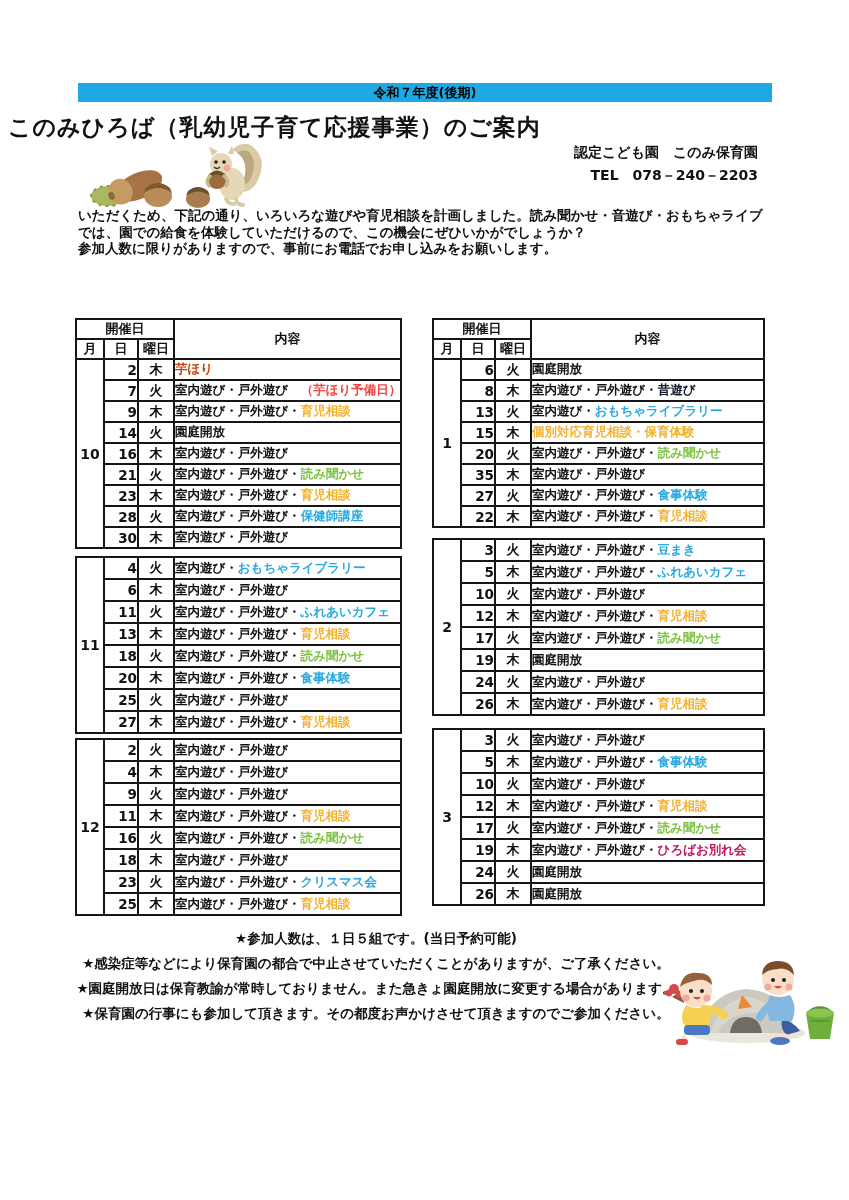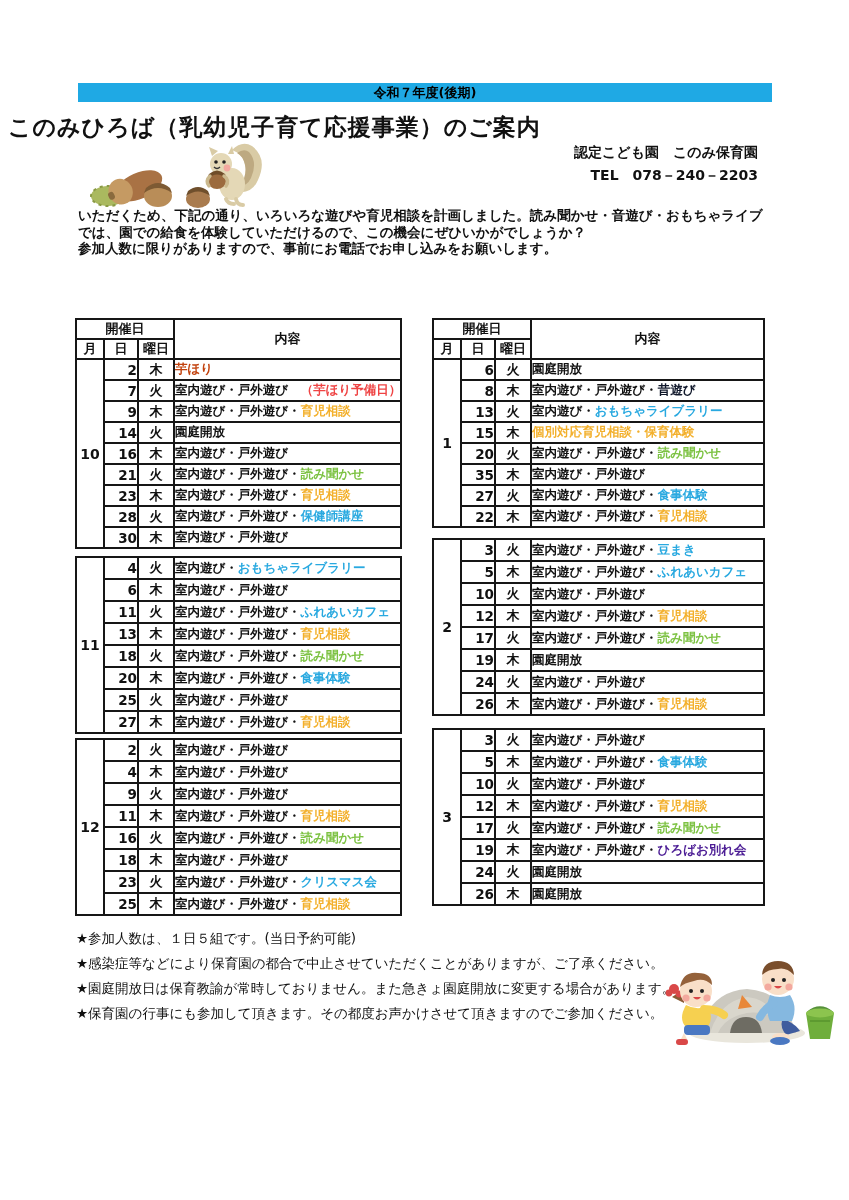--- a/index.html
+++ b/index.html
@@ -36,21 +36,21 @@
   #tbl-oct { left:75px;  top:318px; }
   #tbl-nov { left:75px;  top:556px; }
   #tbl-dec { left:75px;  top:738px; }
   #tbl-jan { left:432px; top:318px; }
   #tbl-feb { left:432px; top:538px; }
   #tbl-mar { left:432px; top:728px; }
   .w-left  { width:325px; }
   .w-right { width:331px; }
 
   .notes { position:absolute; left:76px; top:930px; width:600px;
-           font-size:13.5px; font-weight:normal; }
+           font-size:13.5px; font-weight:bold;text-align:center; }
   .note  { line-height:17px; margin-bottom:8px; white-space:nowrap; }
 </style>
 </head>
 <body>
 
 <div class="page">
 
   <div class="banner" style="background: rgb(31, 169, 228);">
     <span>令和７年度(後期)</span>
   </div>
@@ -423,21 +423,21 @@
             <td class="content-cell"><span>室内遊び・戸外遊び・</span><span style="color: rgb(243, 176, 44);">育児相談</span></td>
           </tr>
           <tr>
             <td class="day-cell">17</td>
             <td class="dow-cell">火</td>
             <td class="content-cell"><span>室内遊び・戸外遊び・</span><span style="color: rgb(124, 194, 66);">読み聞かせ</span></td>
           </tr>
           <tr>
             <td class="day-cell">19</td>
             <td class="dow-cell">木</td>
-            <td class="content-cell"><span>室内遊び・戸外遊び・</span><span style="color: #4c1d95;">ひろばお別れ会</span></td>
+            <td class="content-cell"><span>室内遊び・戸外遊び・</span><span style="color: #be185d;">ひろばお別れ会</span></td>
           </tr>
           <tr>
             <td class="day-cell">24</td>
             <td class="dow-cell">火</td>
             <td class="content-cell"><span>園庭開放</span></td>
           </tr>
           <tr>
             <td class="day-cell">26</td>
             <td class="dow-cell">木</td>
             <td class="content-cell"><span>園庭開放</span></td>

